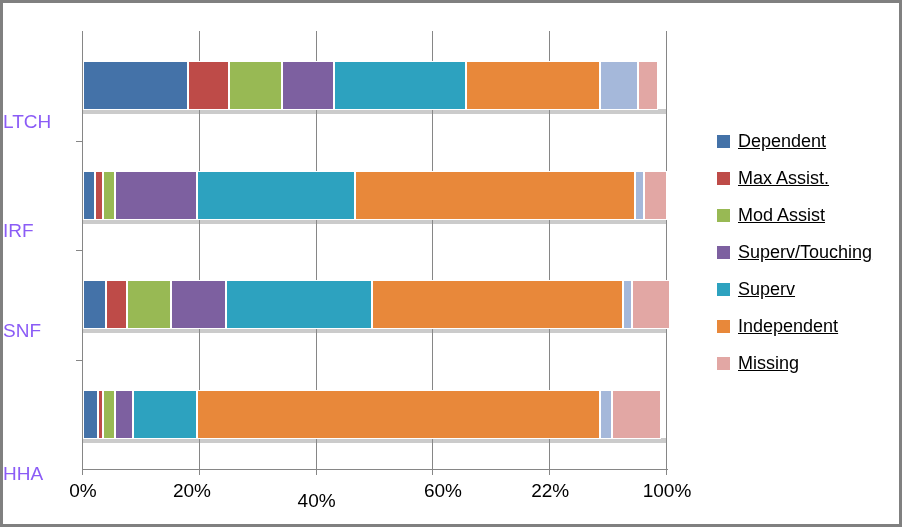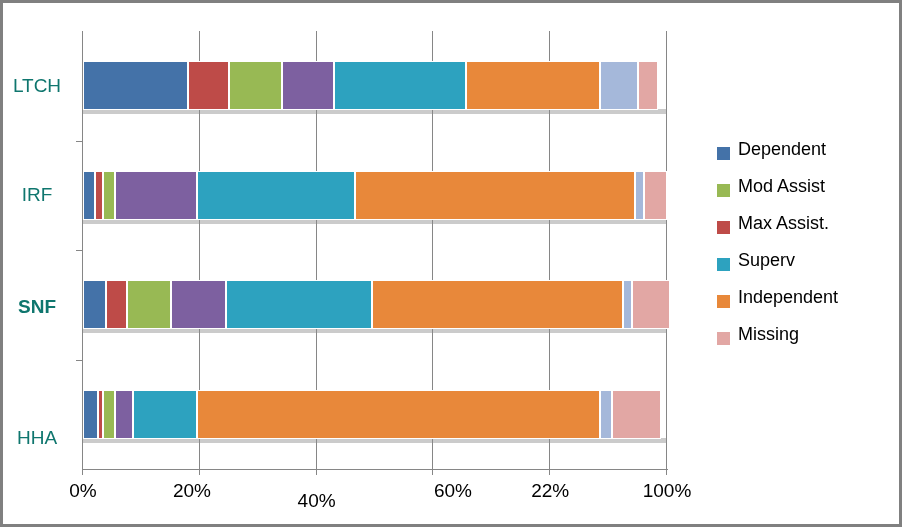--- a/index.html
+++ b/index.html
@@ -32,23 +32,24 @@
   }
   .ytick{
     position:absolute;left:73px;width:7px;height:1px;background:#868686;
   }
   .xtick{
     position:absolute;top:466px;width:1px;height:6px;background:#868686;
   }
   .ylabel{
     position:absolute;
     left:0px;width:68px;
-    text-align:center;
-    font-size:19px;color:#0f766e;
+    text-align:left;
+    font-size:19px;color:#8b5cf6;
     line-height:1;
+    margin-top:36px;
   }
   .xlabel{
     position:absolute;
     top:477px;
     font-size:19px;color:#000000;
     text-align:center;
     width:80px;
   }
   .bar-row{
     position:absolute;
@@ -66,22 +67,23 @@
     height:5px;
     background:rgba(140,140,140,0.45);
     left:0;
   }
   #legend{
     position:absolute;
     left:714px;top:120px;
     width:180px;
   }
   .legend-item{
-    display:flex;align-items:flex-end;
+    display:flex;align-items:center;
     height:37px;
+    text-decoration:underline;
   }
   .legend-swatch{
     width:13px;height:13px;flex:0 0 13px;margin-right:8px;
   }
   .legend-label{
     font-size:18px;color:#000000;white-space:nowrap;
   }
 </style>
 </head>
 <body>
@@ -155,44 +157,48 @@
         <div class="seg" title="Setup: 11%" style="left: 49.64px; width: 64.24px; background: rgb(45, 162, 191);"></div>
         <div class="seg" title="Independent: 69%" style="left: 113.88px; width: 402.96px; background: rgb(232, 136, 58);"></div>
         <div class="seg" title="Did Not occur: 2%" style="left: 516.84px; width: 11.68px; background: rgb(165, 184, 218);"></div>
         <div class="seg" title="Missing: 8.5%" style="left: 528.52px; width: 49.64px; background: rgb(226, 167, 164);"></div>
       </div>
     </div>
 
   <div id="ylabels">
       <div class="ylabel" style="top: 72.75px;">LTCH</div>
       <div class="ylabel" style="top: 182.25px;">IRF</div>
-      <div class="ylabel" style="top: 294px; font-weight: bold;">SNF</div>
+      <div class="ylabel" style="top: 282px;">SNF</div>
       <div class="ylabel" style="top: 425px;">HHA</div>
     </div>
   <div id="xlabels">
       <div class="xlabel" style="left: 40px;">0%</div>
       <div class="xlabel" style="left: 149px;">20%</div>
       <div class="xlabel" style="left: 273.6px; margin-top: 10px;">40%</div>
-      <div class="xlabel" style="left: 389px; text-align: right;">60%</div>
+      <div class="xlabel" style="left: 400px;">60%</div>
       <div class="xlabel" style="left: 507.2px;">22%</div>
       <div class="xlabel" style="left: 624px;">100%</div>
     </div>
 
   <div id="legend">
       <div class="legend-item">
         <span class="legend-swatch" style="background: rgb(68, 114, 168);"></span>
         <span class="legend-label">Dependent</span>
       </div>
       <div class="legend-item">
+        <span class="legend-swatch" style="background: rgb(190, 75, 72);"></span>
+        <span class="legend-label">Max Assist.</span>
+      </div>
+      <div class="legend-item">
         <span class="legend-swatch" style="background: rgb(152, 185, 84);"></span>
         <span class="legend-label">Mod Assist</span>
       </div>
       <div class="legend-item">
-        <span class="legend-swatch" style="background: rgb(190, 75, 72);"></span>
-        <span class="legend-label">Max Assist.</span>
+        <span class="legend-swatch" style="background: rgb(125, 96, 160);"></span>
+        <span class="legend-label">Superv/Touching</span>
       </div>
       <div class="legend-item">
         <span class="legend-swatch" style="background: rgb(45, 162, 191);"></span>
         <span class="legend-label">Superv</span>
       </div>
       <div class="legend-item">
         <span class="legend-swatch" style="background: rgb(232, 136, 58);"></span>
         <span class="legend-label">Independent</span>
       </div>
       <div class="legend-item">

